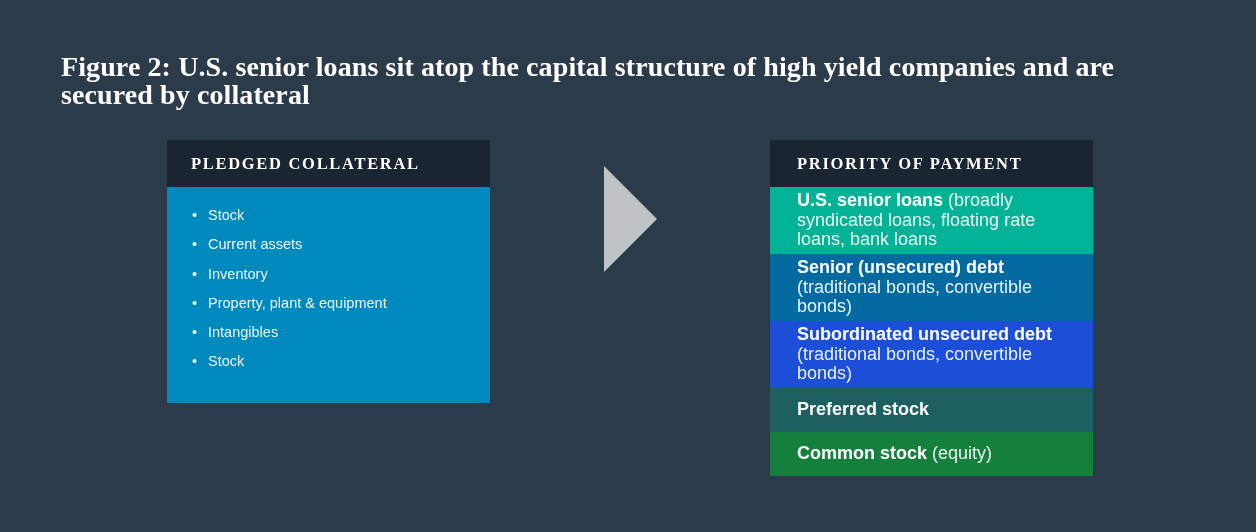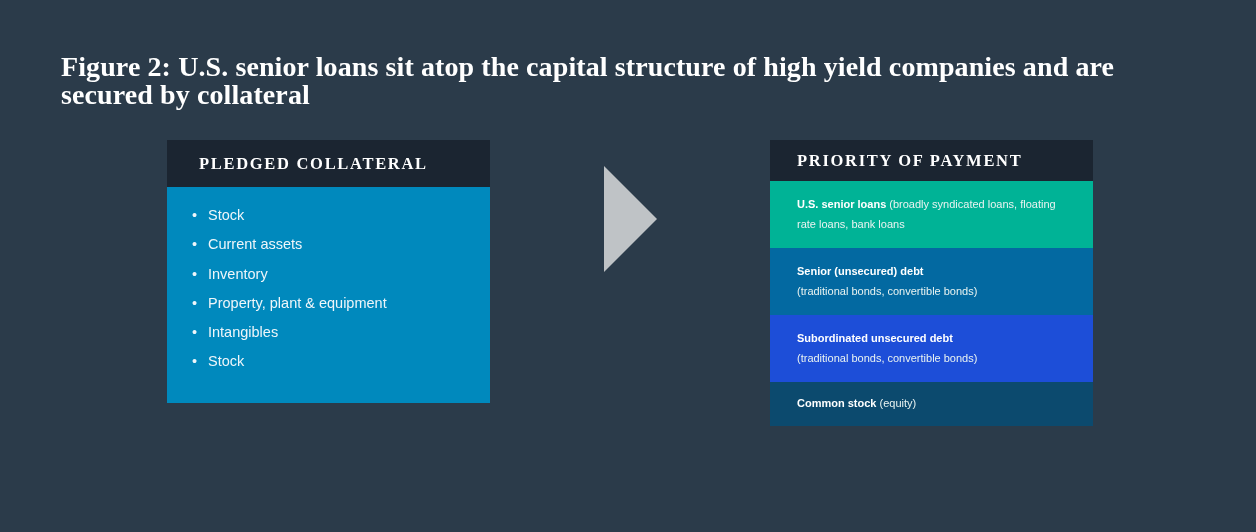--- a/index.html
+++ b/index.html
@@ -52,21 +52,21 @@
   }
 
   
   #pledged-collateral-panel {
     left: 167px;
     top: 140px;
     width: 323px;
   }
   #pledged-collateral-panel .panel-header {
     height: 47px;
-    padding-left: 32px;
+    padding-left: 24px;
   }
   .collateral-body {
     background: #0089bd;
     height: 216px;
     padding: 14px 0 0 0;
     box-sizing: border-box;
   }
   .collateral-list {
     list-style: none;
     margin: 0;
@@ -100,37 +100,37 @@
     border-left: 53px solid #bfc3c6;
   }
 
   
   #priority-of-payment-panel {
     left: 770px;
     top: 140px;
     width: 323px;
   }
   #priority-of-payment-panel .panel-header {
-    height: 41px;
+    height: 47px;
     padding-left: 27px;
   }
   .priority-rows {
     display: block;
   }
   .priority-row {
     box-sizing: border-box;
     padding: 0 20px 0 27px;
     display: flex;
     flex-direction: column;
     justify-content: center;
     overflow: hidden;
     color: #ffffff;
   }
   .priority-row .row-text {
-    font-size: 11px;
+    font-size: 18px;
     line-height: 19.5px;
     color: #e9f3f1;
     font-weight: normal;
   }
   .priority-row .row-title {
     font-weight: bold;
     color: #ffffff;
   }
   .row-h-tall { height: 67px; }
   .row-h-short { height: 44px; }
@@ -167,19 +167,22 @@
     <div class="priority-rows" id="priority-rows">
         <div class="priority-row row-h-tall" style="background: rgb(0, 179, 150);">
           <div class="row-text"><span class="row-title">U.S. senior loans</span><span> (broadly syndicated loans, floating rate loans, bank loans</span></div>
         </div>
         <div class="priority-row row-h-tall" style="background: #0369a1;">
           <div class="row-text"><span class="row-title">Senior (unsecured) debt</span><div>(traditional bonds, convertible bonds)</div></div>
         </div>
         <div class="priority-row row-h-tall" style="background: #1d4ed8;">
           <div class="row-text"><span class="row-title">Subordinated unsecured debt</span><div>(traditional bonds, convertible bonds)</div></div>
         </div>
-        <div class="priority-row row-h-short" style="background: #0c4a6e;">
+        <div class="priority-row row-h-short" style="background: rgb(30, 95, 97);">
+          <div class="row-text"><span class="row-title">Preferred stock</span></div>
+        </div>
+        <div class="priority-row row-h-short" style="background: #15803d;">
           <div class="row-text"><span class="row-title">Common stock</span><span> (equity)</span></div>
         </div>
       </div>
   </div>
 
 </div>
 
 </body></html>

